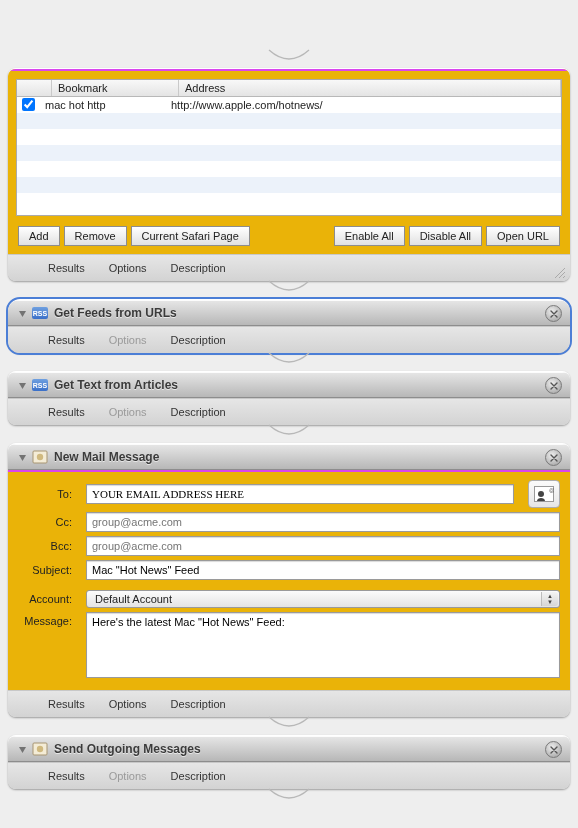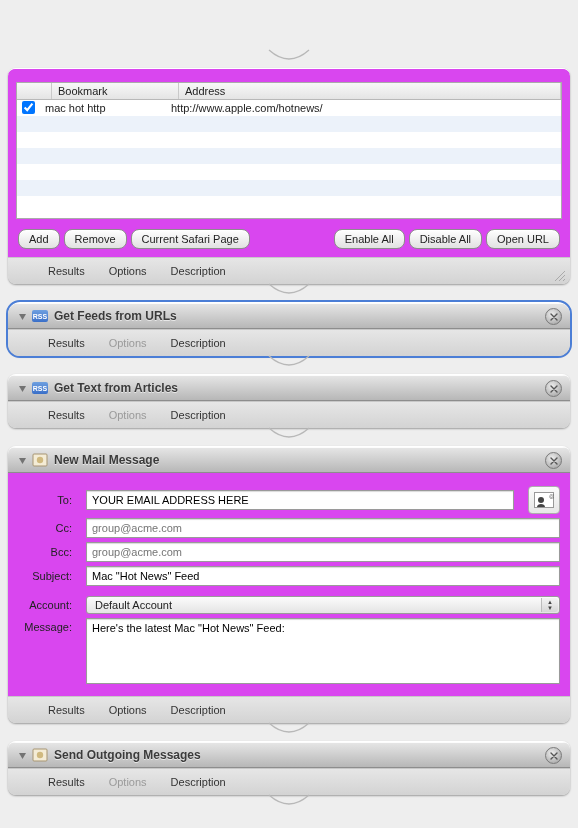--- a/index.html
+++ b/index.html
@@ -92,22 +92,22 @@
   background: radial-gradient(circle at 40% 35%, #eee 0%, #bcbcbc 60%, #9a9a9a 100%);
   border: 1px solid #7a7a7a;
   display: flex;
   align-items: center;
   justify-content: center;
   color: #555;
   font-size: 10px;
   line-height: 1;
 }
 .body {
-  background: #d946ef;
-  border-top: 5px solid #d946ef;
+  background: #eab308;
+  border-top: 2px solid #d946ef;
 }
 .footer {
   background: linear-gradient(#e6e6e6, #d3d3d3);
   border-top: 1px solid #c8c8c8;
   display: flex;
   align-items: center;
   font-size: 11px;
   color: #333;
   padding: 4px 0;
   position: relative;
@@ -163,21 +163,21 @@
 .button-row {
   display: flex;
   padding: 2px 10px 8px 10px;
   gap: 4px;
   align-items: center;
 }
 .spacer { flex: 1; }
 .mac-btn {
   background: linear-gradient(#ffffff, #e1e1e1);
   border: 1px solid #8d8d8d;
-  border-radius: 8px;
+  border-radius: 0;
   padding: 2px 10px;
   font-size: 11px;
   color: #222;
   box-shadow: inset 0 1px 0 #fff;
   line-height: 14px;
   white-space: nowrap;
 }
 .form-row {
   display: flex;
   align-items: center;
@@ -410,21 +410,21 @@
     <span class="title-text">New Mail Message</span>
     <span class="close-btn">
       <svg width="8" height="8" viewBox="0 0 8 8">
               <path d="M1 1 L7 7 M7 1 L1 7" stroke="#555" stroke-width="1.4" stroke-linecap="round"></path>
             </svg>
     </span>
   </div>
   <div class="body" style="padding:6px 0 10px 0;">
     <div class="form-row">
       <span class="form-label">To:</span>
-      <input class="text-input" style="flex: 1 1 0%;" value="YOUR EMAIL ADDRESS HERE">
+      <input class="text-input" style="flex: 1 1 0%; font-family: Liberation Serif, serif;" value="YOUR EMAIL ADDRESS HERE">
       <span class="address-btn">
         <svg width="20" height="16" viewBox="0 0 20 16">
                 <rect x="0.5" y="0.5" width="19" height="15" fill="#fff" stroke="#999"></rect>
                 <circle cx="7" cy="8" r="3" fill="#444"></circle>
                 <path d="M3 15 C3 11 11 11 11 15" fill="#444"></path>
                 <text x="15" y="6" font-size="6" fill="#666">@</text>
               </svg>
       </span>
     </div>
     <div class="form-row">

